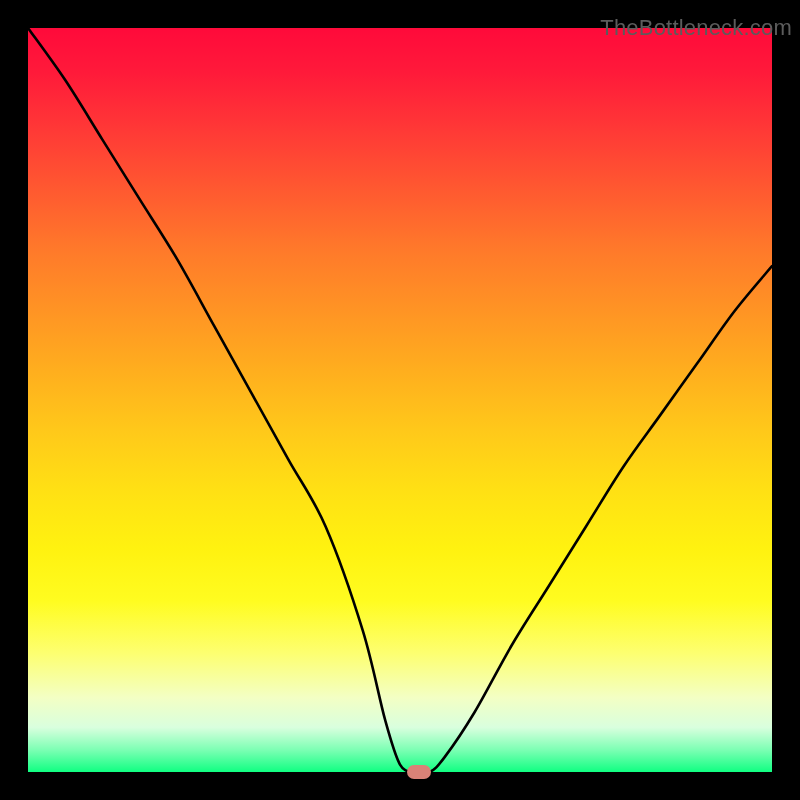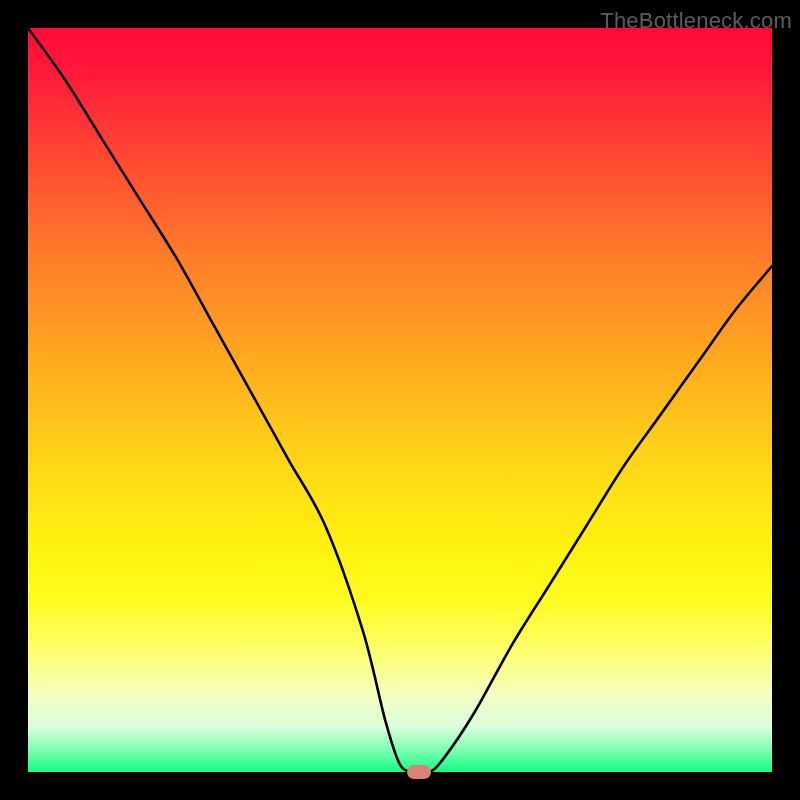--- a/index.html
+++ b/index.html
@@ -37,21 +37,21 @@
       #fffc20 77%,
       #fdff70 84%,
       #f3ffc4 90%,
       #d9ffde 94%,
       #7dffb4 97%,
       #10ff82 100%
     );
   }
   .watermark {
     position: absolute;
-    top: 8px;
+    top: 15px;
     right: 8px;
     color: #5c5c5c;
     font-size: 22px;
     font-weight: 500;
     letter-spacing: 0.2px;
     z-index: 10;
   }
   svg.curve {
     position: absolute;
     left: 0;

